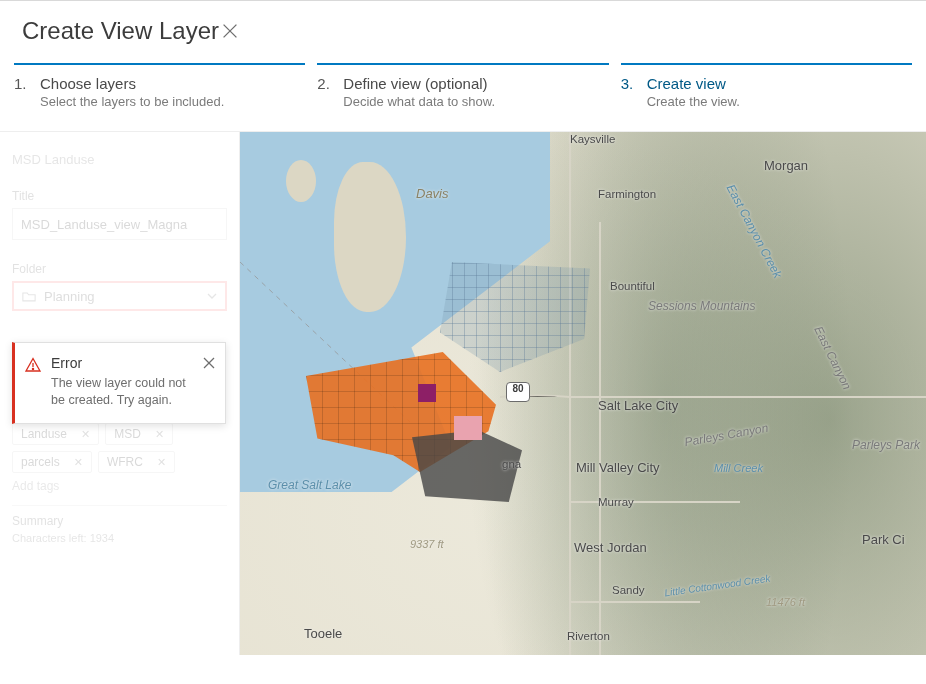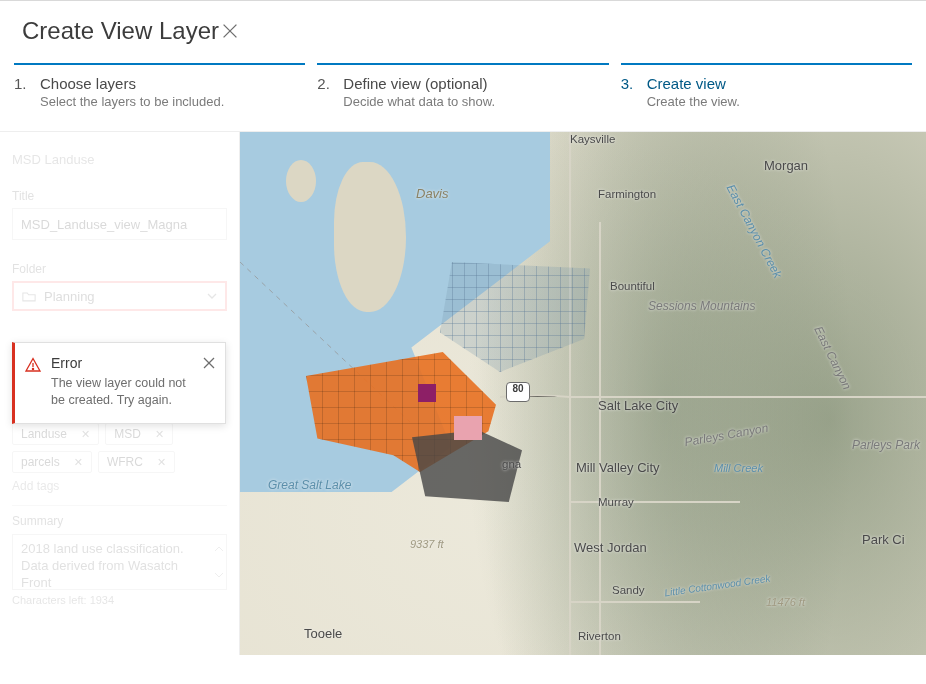--- a/index.html
+++ b/index.html
@@ -359,31 +359,20 @@
         </span>
         <span class="tag">
           <span>WFRC</span>
           <span class="x">✕</span>
         </span>
       </div>
       <div class="add-tags">Add tags</div>
 
       <div class="divider"></div>
       <div class="form-label" style="margin-top:8px">Summary</div>
-      <div class="summary-box">
-        <span>2018 land use classification. Data derived from Wasatch Front</span>
-        <div class="summary-scroll">
-          <svg width="10" height="6" viewBox="0 0 10 6" stroke="#bbb" fill="none">
-              <path d="M1 5l4-4 4 4"></path>
-            </svg>
-          <svg width="10" height="6" viewBox="0 0 10 6" stroke="#bbb" fill="none">
-              <path d="M1 1l4 4 4-4"></path>
-            </svg>
-        </div>
-      </div>
       <div class="chars-left">Characters left: 1934</div>
     </div>
 
     <div class="side-fade"></div>
 
     <div class="toast">
       <svg class="warn" viewBox="0 0 16 16" fill="none" stroke="#d83020" stroke-width="1.3">
         <path d="M8 1.5 L15 14 H1 Z"></path>
         <line x1="8" y1="6" x2="8" y2="10"></line>
         <circle cx="8" cy="12" r="0.6" fill="#d83020"></circle>
@@ -441,18 +430,18 @@
     <div class="city-label light" style="left:612px; top:306px; text-align:center;">Parleys Park</div>
     <div class="city-label" style="left:336px; top:328px;">Mill Valley City</div>
     <div class="city-label water" style="left:474px; top:330px; font-size:11px;">Mill Creek</div>
     <div class="city-label small" style="left:262px; top:326px;">gna</div>
     <div class="city-label small" style="left:358px; top:364px;">Murray</div>
     <div class="city-label water" style="left:28px; top:346px; text-align:center;">Great Salt Lake</div>
     <div class="city-label" style="left:334px; top:408px;">West Jordan</div>
     <div class="city-label" style="left:622px; top:400px;">Park Ci</div>
     <div class="city-label small" style="left:372px; top:452px;">Sandy</div>
     <div class="city-label water" style="left:424px; top:448px; font-size:10px; transform:rotate(-8deg);">Little Cottonwood Creek</div>
-    <div class="city-label small" style="left:338px; top:498px;">Riverton</div>
+    <div class="city-label small" style="left:327px; top:498px;">Riverton</div>
     <div class="city-label" style="left:64px; top:494px;">Tooele</div>
     <div class="city-label elev" style="left:170px; top:406px;">9337 ft</div>
     <div class="city-label elev" style="left:526px; top:464px;">11476 ft</div>
   </div>
 </div>
 
 </body></html>

